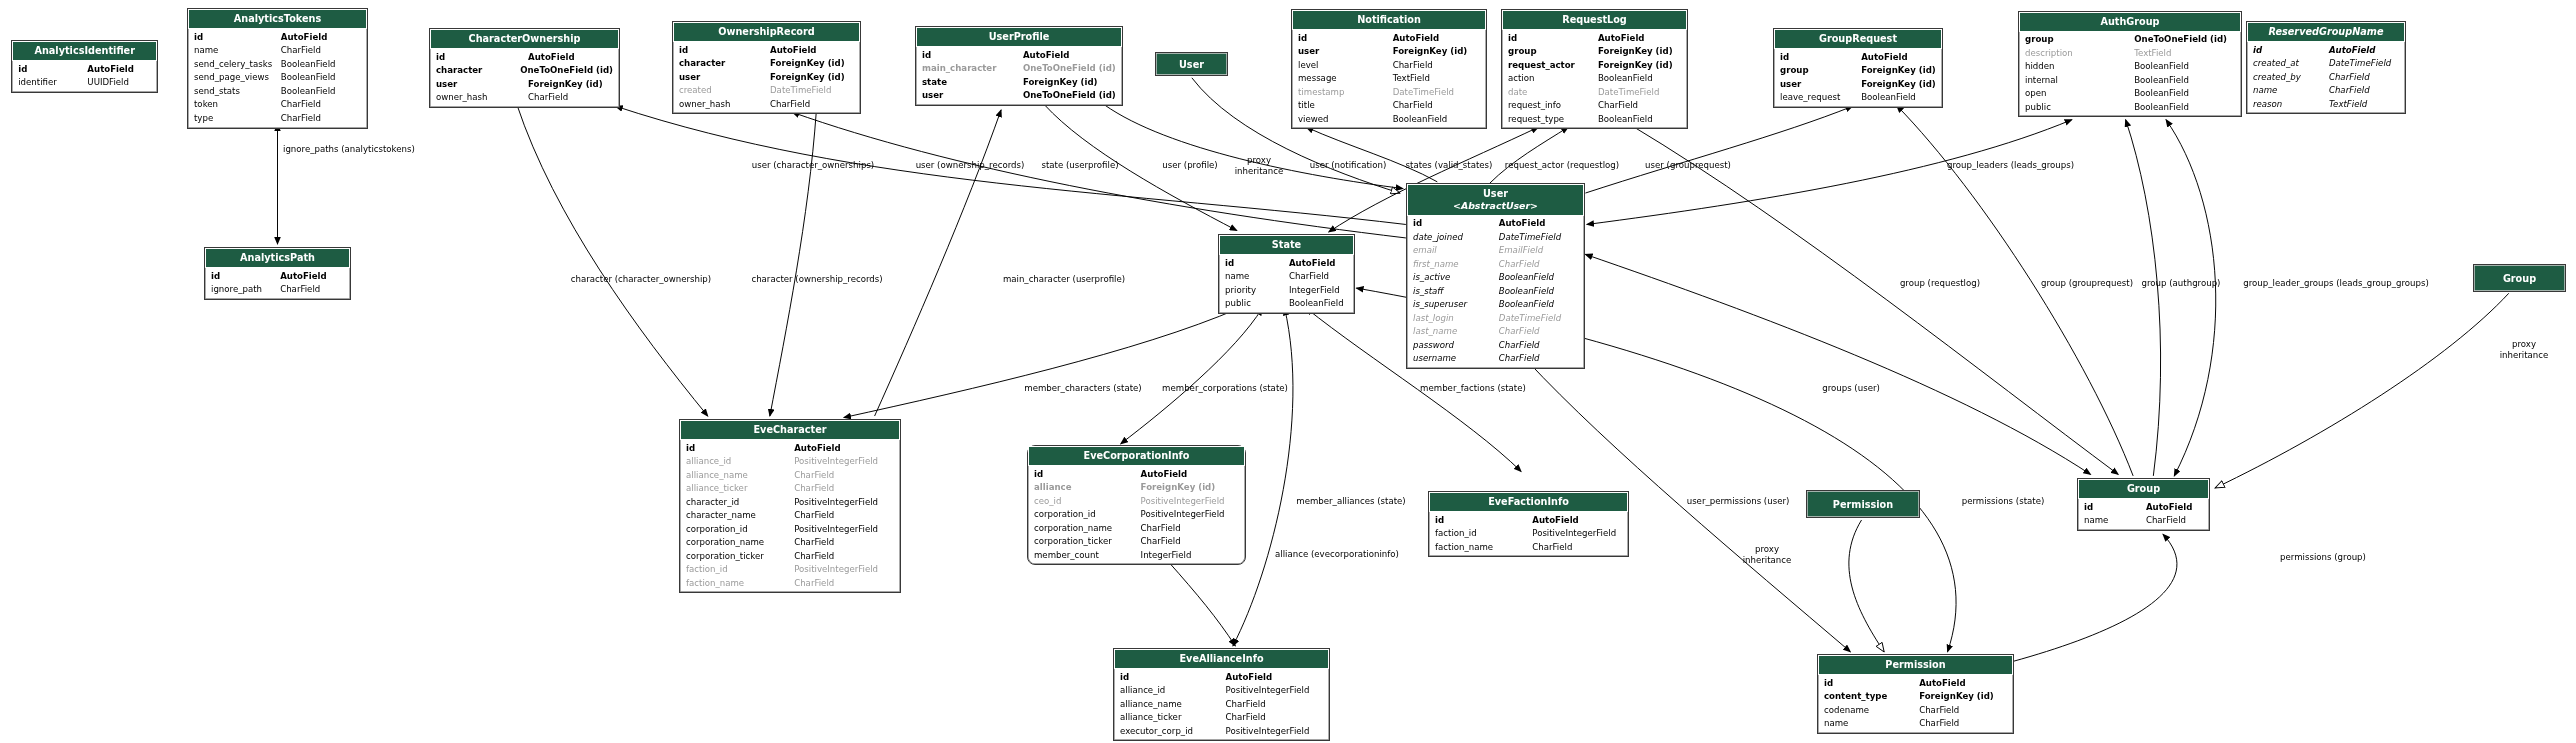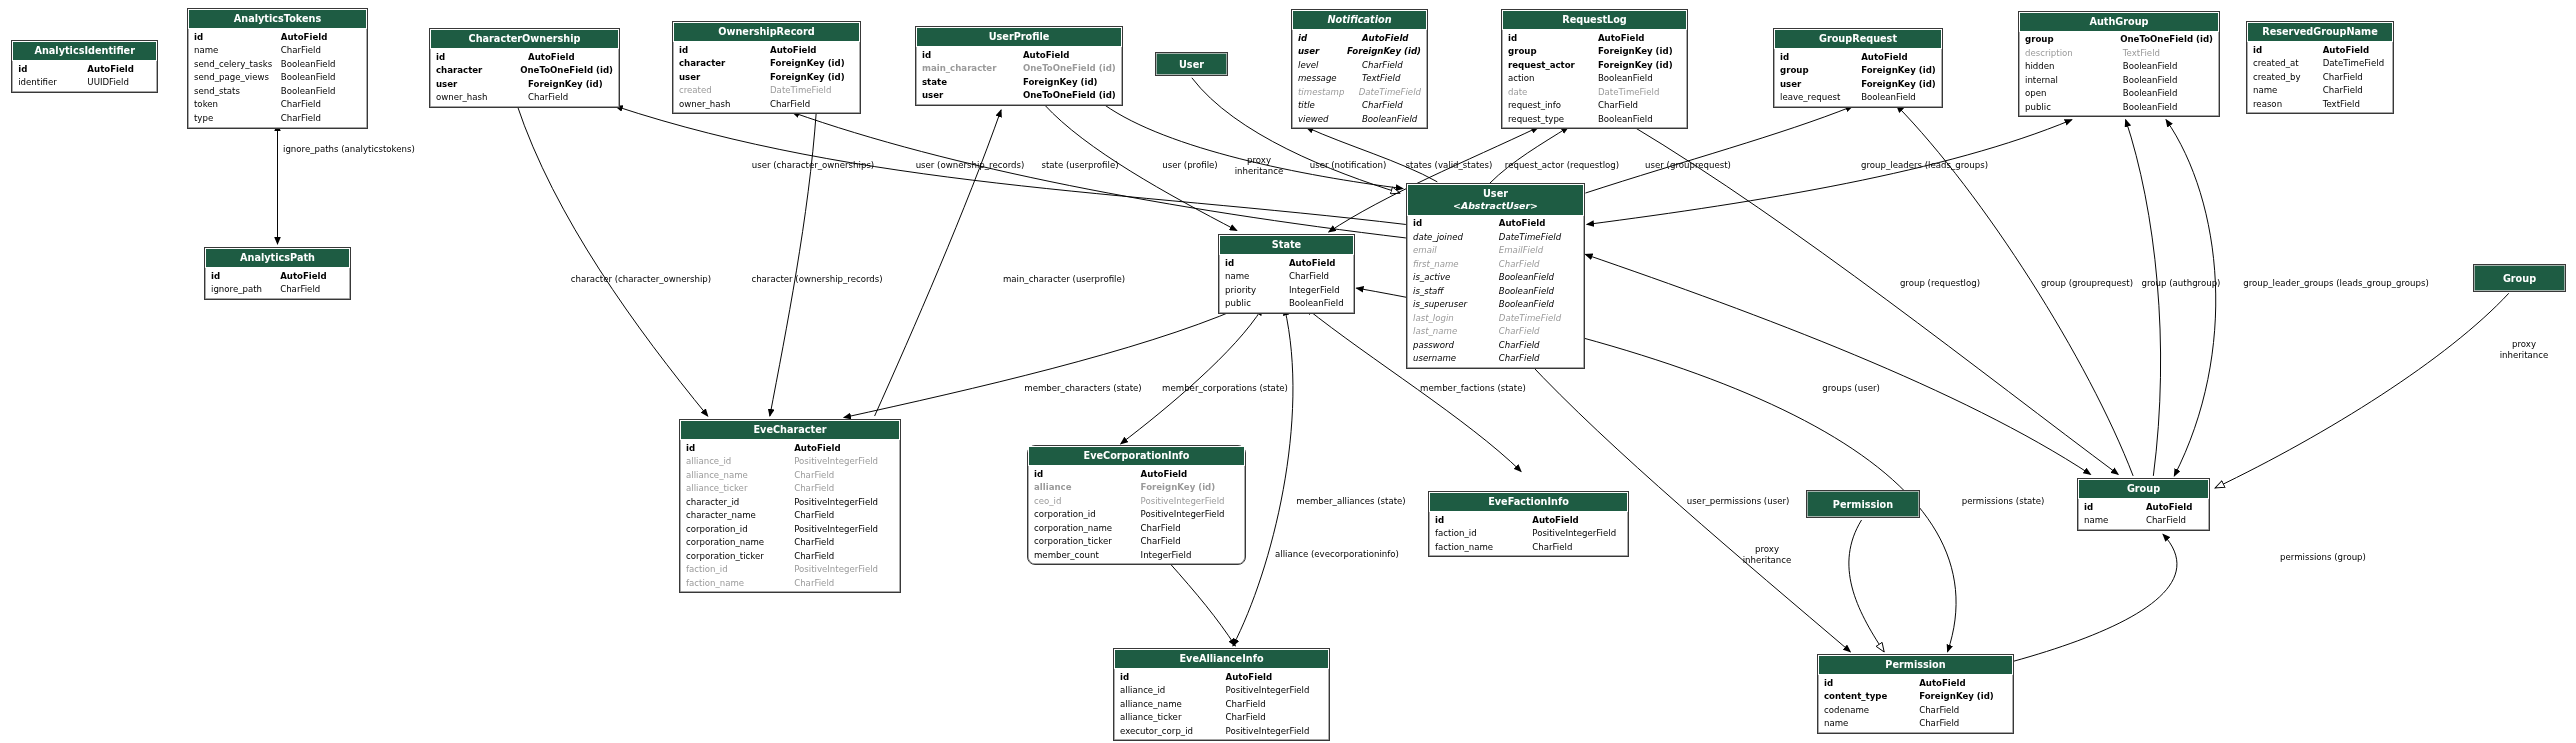--- a/index.html
+++ b/index.html
@@ -205,21 +205,21 @@
           <div class="row s-bold">
             <span class="fn">state</span>
             <span class="ft">ForeignKey (id)</span>
           </div>
           <div class="row s-bold">
             <span class="fn">user</span>
             <span class="ft">OneToOneField (id)</span>
           </div>
         </div>
       </div>
-      <div class="tbl" style="left: 1291px; top: 9px; width: 137px; font-style: italic;">
+      <div class="tbl" style="left: 1291px; top: 9px; width: 196px;">
         <div class="tbl-head">
           <div>Notification</div>
         </div>
         <div class="rows">
           <div class="row s-bold">
             <span class="fn">id</span>
             <span class="ft">AutoField</span>
           </div>
           <div class="row s-bold">
             <span class="fn">user</span>
@@ -298,21 +298,21 @@
           <div class="row s-bold">
             <span class="fn">user</span>
             <span class="ft">ForeignKey (id)</span>
           </div>
           <div class="row s-normal">
             <span class="fn">leave_request</span>
             <span class="ft">BooleanField</span>
           </div>
         </div>
       </div>
-      <div class="tbl" style="left: 2018px; top: 10.5px; width: 202px;">
+      <div class="tbl" style="left: 2018px; top: 10.5px; width: 224px;">
         <div class="tbl-head">
           <div>AuthGroup</div>
         </div>
         <div class="rows">
           <div class="row s-bold">
             <span class="fn">group</span>
             <span class="ft">OneToOneField (id)</span>
           </div>
           <div class="row s-gray">
             <span class="fn">description</span>
@@ -329,21 +329,21 @@
           <div class="row s-normal">
             <span class="fn">open</span>
             <span class="ft">BooleanField</span>
           </div>
           <div class="row s-normal">
             <span class="fn">public</span>
             <span class="ft">BooleanField</span>
           </div>
         </div>
       </div>
-      <div class="tbl" style="left: 2246px; top: 21px; width: 148px;">
+      <div class="tbl" style="left: 2246px; top: 21px; width: 160px; font-style: italic;">
         <div class="tbl-head">
           <div>ReservedGroupName</div>
         </div>
         <div class="rows">
           <div class="row s-bold">
             <span class="fn">id</span>
             <span class="ft">AutoField</span>
           </div>
           <div class="row s-normal">
             <span class="fn">created_at</span>
@@ -619,21 +619,21 @@
       <span class="elabel" style="left: 813px; top: 166px; text-align: center;">user (character_ownerships)</span>
       <span class="elabel" style="left: 970px; top: 166px;">user (ownership_records)</span>
       <span class="elabel" style="left: 1080px; top: 166px;">state (userprofile)</span>
       <span class="elabel" style="left: 1190px; top: 166px;">user (profile)</span>
       <span class="elabel" style="left: 1259px; top: 166px;">proxy
 inheritance</span>
       <span class="elabel" style="left: 1337px; top: 166px; padding-left: 22px;">user (notification)</span>
       <span class="elabel" style="left: 1449px; top: 166px;">states (valid_states)</span>
       <span class="elabel" style="left: 1562px; top: 166px;">request_actor (requestlog)</span>
       <span class="elabel" style="left: 1688px; top: 166px;">user (grouprequest)</span>
-      <span class="elabel" style="left: 1906px; top: 166px; padding-left: 37px;">group_leaders (leads_groups)</span>
+      <span class="elabel" style="left: 1992px; top: 166px; padding-left: 37px;">group_leaders (leads_groups)</span>
       <span class="elabel" style="left: 641px; top: 280px;">character (character_ownership)</span>
       <span class="elabel" style="left: 817px; top: 280px;">character (ownership_records)</span>
       <span class="elabel" style="left: 1044px; top: 280px; padding-left: 40px;">main_character (userprofile)</span>
       <span class="elabel" style="left: 1940px; top: 284px;">group (requestlog)</span>
       <span class="elabel" style="left: 2087px; top: 284px;">group (grouprequest)</span>
       <span class="elabel" style="left: 2181px; top: 284px;">group (authgroup)</span>
       <span class="elabel" style="left: 2336px; top: 284px;">group_leader_groups (leads_group_groups)</span>
       <span class="elabel" style="left: 1083px; top: 389px;">member_characters (state)</span>
       <span class="elabel" style="left: 1225px; top: 389px;">member_corporations (state)</span>
       <span class="elabel" style="left: 1473px; top: 389px;">member_factions (state)</span>

